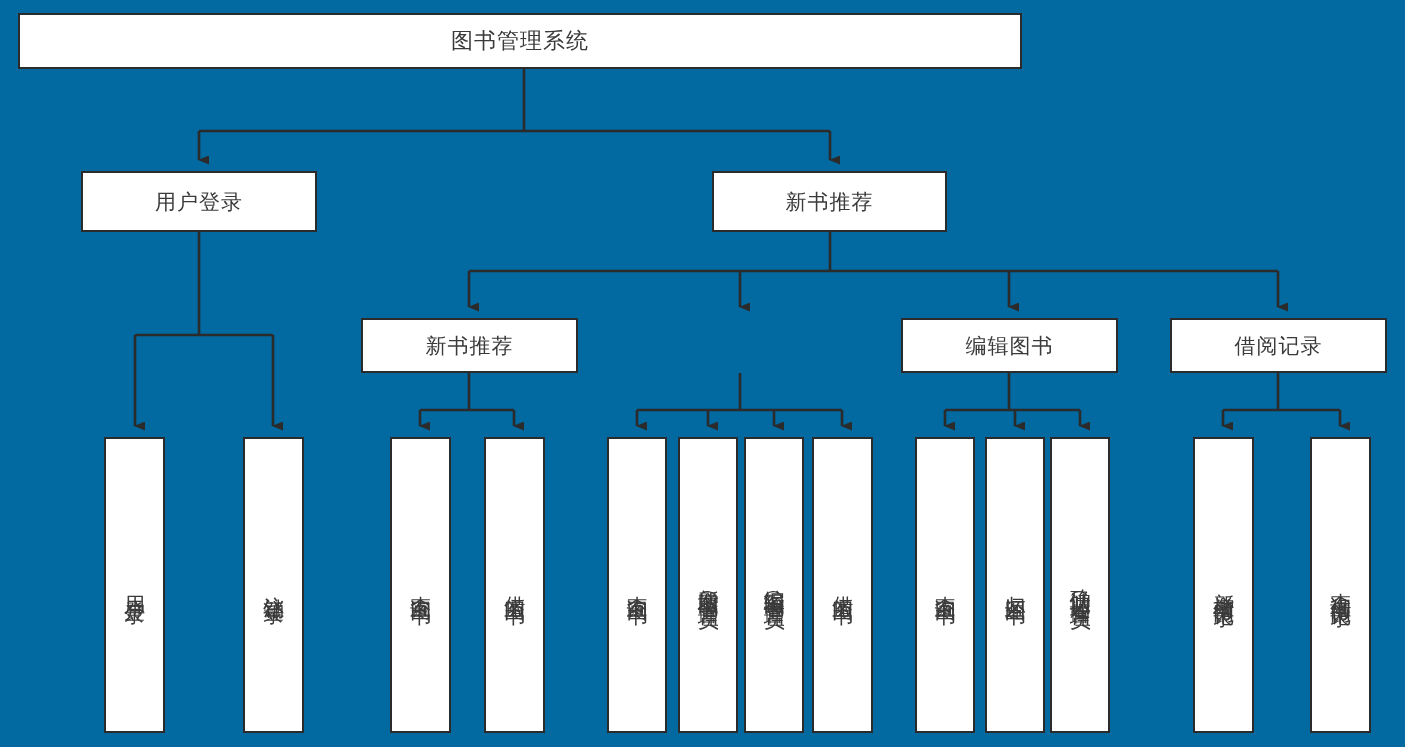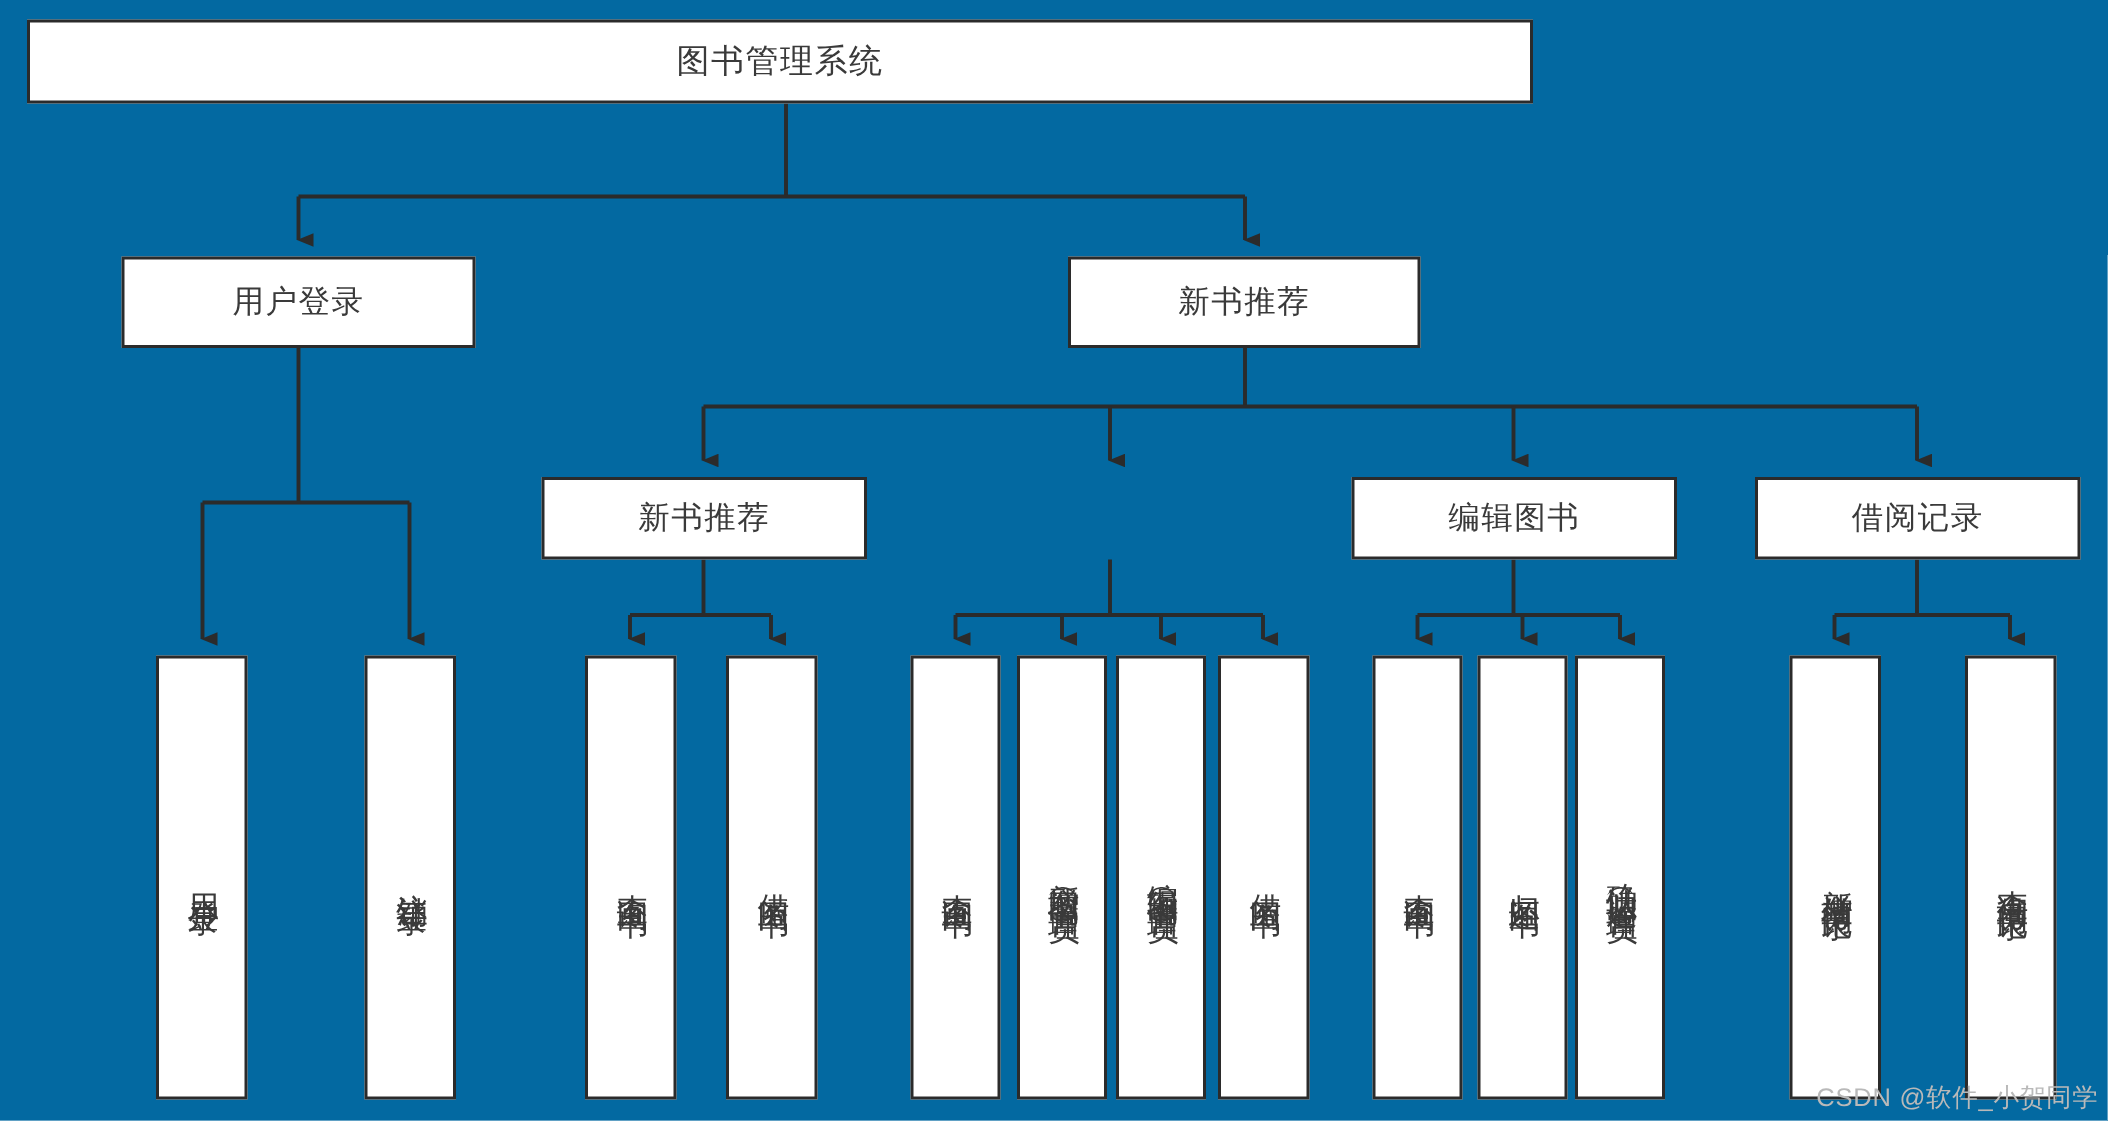--- a/index.html
+++ b/index.html
@@ -86,15 +86,14 @@
   <div class="node vert" style="left: 607px; top: 437px; width: 60px; height: 296px;">查询图书</div>
   <div class="node vert" style="left: 678px; top: 437px; width: 60px; height: 296px;">新增图书（管理员）</div>
   <div class="node vert" style="left: 744px; top: 437px; width: 60px; height: 296px;">编辑图书（管理员）</div>
   <div class="node vert" style="left: 812px; top: 437px; width: 61px; height: 296px;">借阅图书</div>
   <div class="node vert" style="left: 915px; top: 437px; width: 60px; height: 296px;">查询图书</div>
   <div class="node vert" style="left: 985px; top: 437px; width: 60px; height: 296px;">归还图书</div>
   <div class="node vert" style="left: 1050px; top: 437px; width: 60px; height: 296px;">确认归还（管理员）</div>
   <div class="node vert" style="left: 1193px; top: 437px; width: 61px; height: 296px;">新增借阅记录</div>
   <div class="node vert" style="left: 1310px; top: 437px; width: 61px; height: 296px;">查询借阅记录</div>
 
-  <div class="watermark">CSDN @软件_小贺同学</div>
 
 </div>
 
 </body></html>

